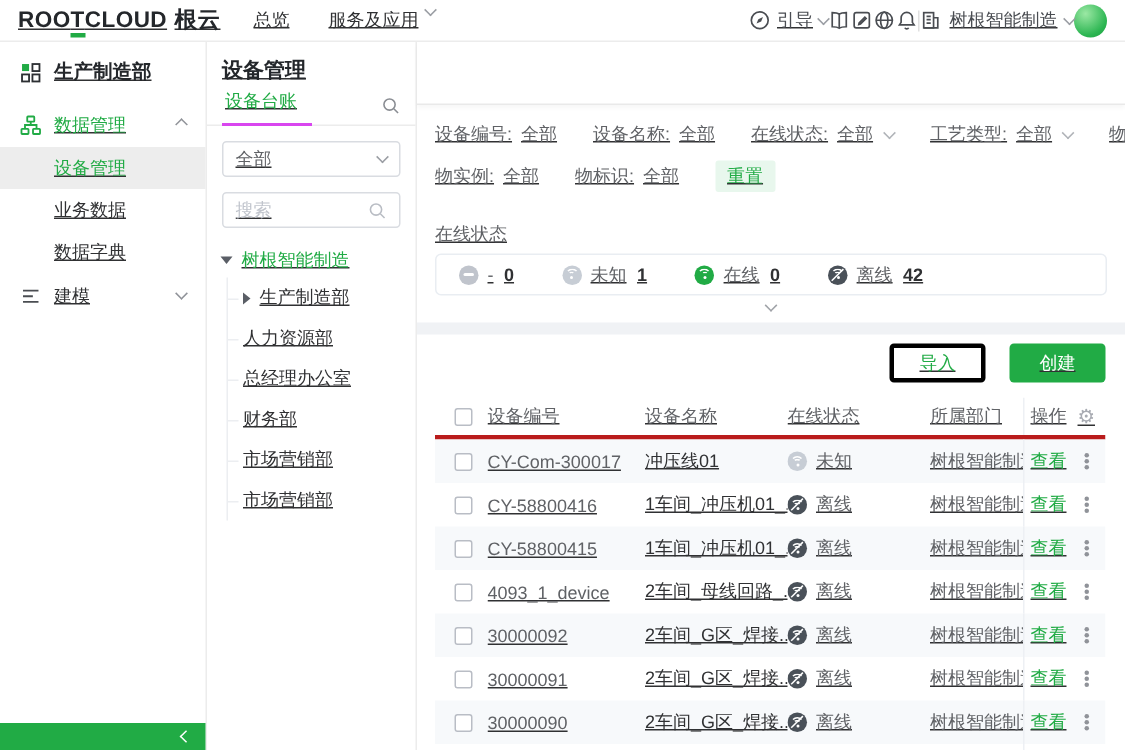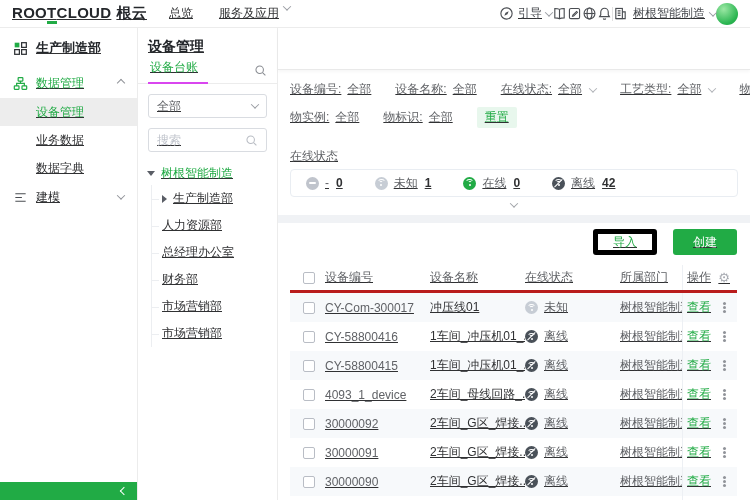--- a/index.html
+++ b/index.html
@@ -89,21 +89,21 @@
             display:flex; align-items:center; gap:32px; padding:0 15px; }
   .leg-item { display:flex; align-items:center; gap:6px; color:#606266; }
   .leg-count { color:#303133; font-weight:700; margin-left:1px; }
 
   .m-collapse { height:12px; display:flex; align-items:center; justify-content:center; margin-top:2px; color:#a0a3a8; }
   .m-band { height:8px; background:#f0f2f5; flex:none; margin-top:4px; }
 
   .m-card { flex:1; min-height:0; padding:6px 13px 0 12px; display:flex; flex-direction:column; }
   .btn-row { display:flex; justify-content:flex-end; gap:16px; flex:none; }
   .btn { height:26px; width:64px; border-radius:3px; display:flex; align-items:center; justify-content:center; cursor:pointer; }
-  .btn-outline { border:5px solid #000000; color:#21ab45; background:#fff; }
+  .btn-outline { border:3px solid #000000; color:#21ab45; background:#fff; }
   .btn-solid { background:#21ab45; color:#fff; }
 
   .table { margin-top:10px; flex:1; overflow:hidden; }
   .thead,.trow { display:flex; align-items:stretch; }
   .thead { height:28px; color:#606266; border-bottom:3px solid #b91c1c; }
   .trow:nth-child(odd) { background:#f7f9fb; }
   .trow { height:29px; }
   .c { display:flex; align-items:center; overflow:hidden; white-space:nowrap; flex:none; }
   .c-check { width:35px; padding-left:13px; }
   .c-id { width:105px; color:#606266; }

